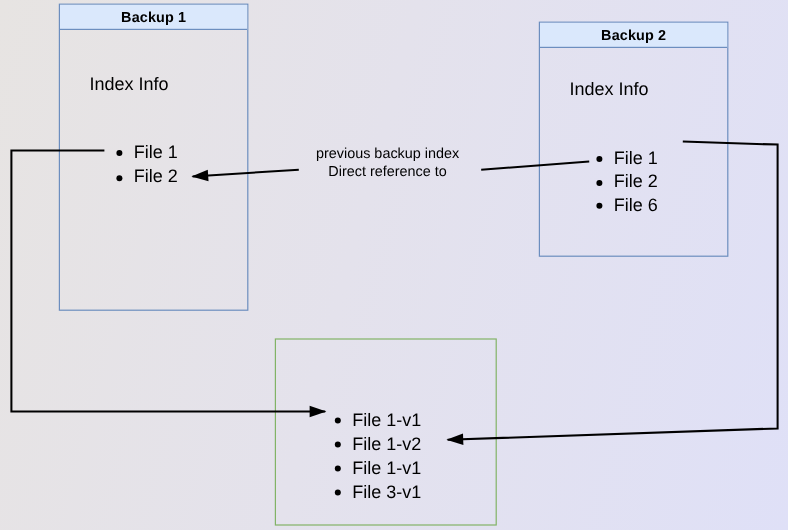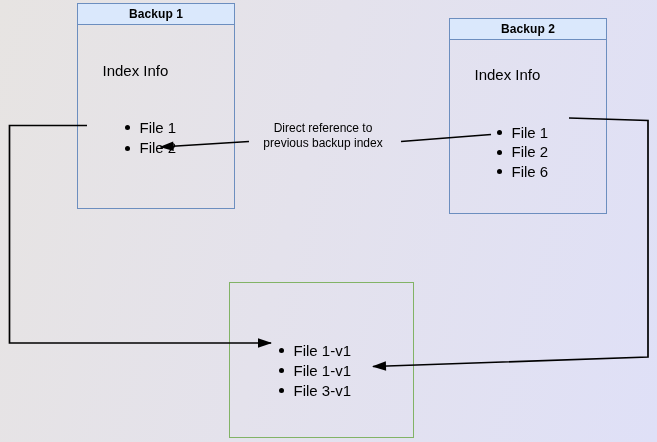--- a/index.html
+++ b/index.html
@@ -86,21 +86,21 @@
     font-size: 12px;
     line-height: 15px;
     z-index: 6;
   }
 </style>
 </head>
 <body>
 
 <div class="stage">
 
-  <div class="box" style="left:49px; top:3px; width:158px; height:206px;margin-left:28px;">
+  <div class="box" style="left:49px; top:3px; width:158px; height:256px;">
     <div class="box-title">
       <span>Backup 1</span>
     </div>
     <div class="index-label" style="left:24.5px; top:57.5px;">Index Info</div>
     <ul class="filelist lh205" style="left:46.5px; top:113.5px;">
       <li>File 1</li>
       <li>File 2</li>
     </ul>
   </div>
 
@@ -112,35 +112,36 @@
     <ul class="filelist lh195" style="left:46.5px; top:103.5px;">
       <li>File 1</li>
       <li>File 2</li>
       <li>File 6</li>
     </ul>
   </div>
 
   <div class="box green" style="left:229px; top:282px; width:185px; height:156px;">
     <ul class="filelist lh200" style="left:48.5px; top:57.5px;">
       <li>File 1-v1</li>
+      <li>File 1-v2</li>
       <li>File 1-v1</li>
       <li>File 3-v1</li>
     </ul>
   </div>
 
   <svg class="connector-layer" width="657" height="442" viewBox="0 0 657 442">
     <defs>
       <marker id="ah" markerUnits="userSpaceOnUse" markerWidth="16" markerHeight="12" refX="14" refY="6" orient="auto">
         <path d="M1,1.2 L15,6 L1,10.8 Z" fill="#000"></path>
       </marker>
     </defs>
     <path class="conn" d="M87,125.5 L9.5,125.5 L9.5,343 L271,343" marker-end="url(#ah)"></path>
     <path class="conn" d="M491,134.5 L401,141.5"></path>
     <path class="conn" d="M249,141.5 L160.5,147" marker-end="url(#ah)"></path>
     <path class="conn" d="M569,118 L648,120.5 L648,357 L373,366.5" marker-end="url(#ah)"></path>
   </svg>
 
   <div class="annotation">
+    <div>previous backup index</div>
     <div>Direct reference to</div>
-    <div>previous backup index</div>
   </div>
 
 </div>
 
 </body></html>

